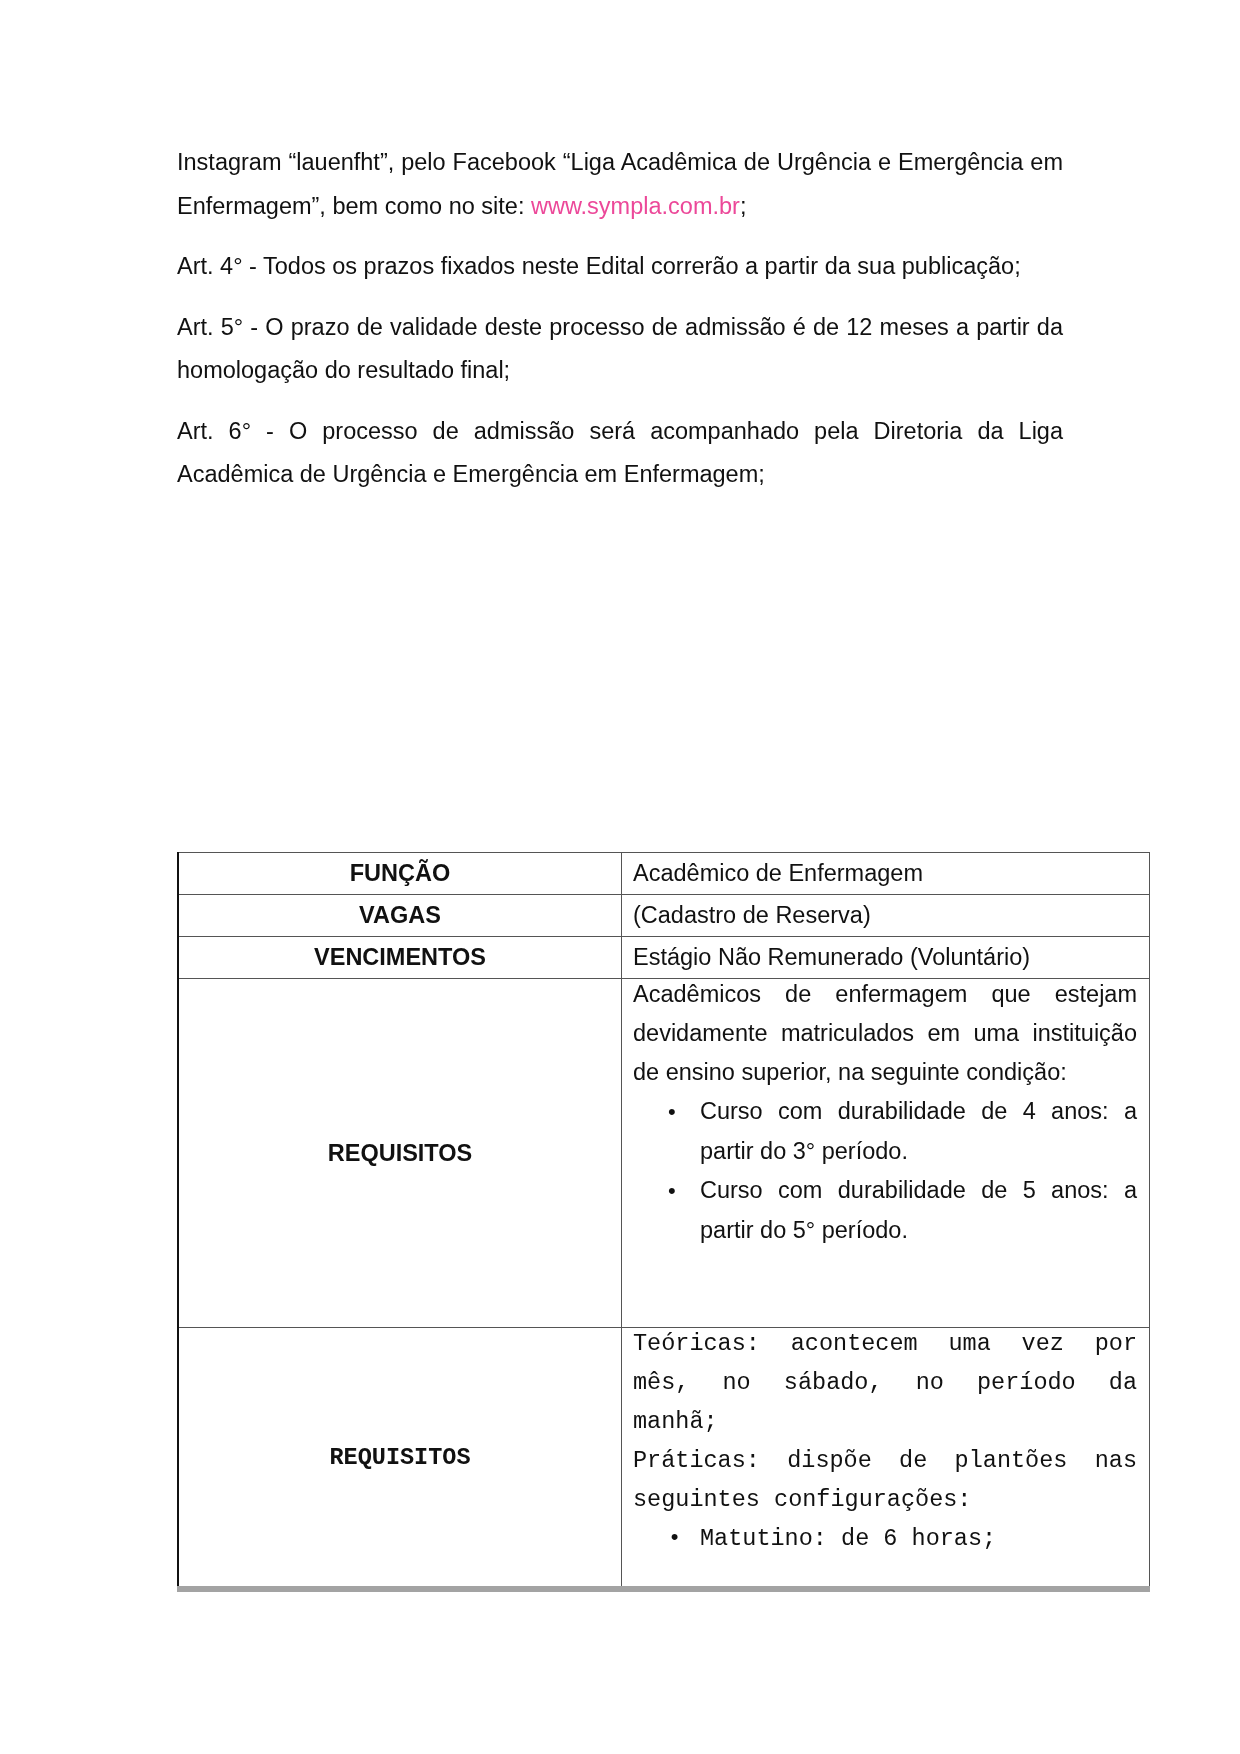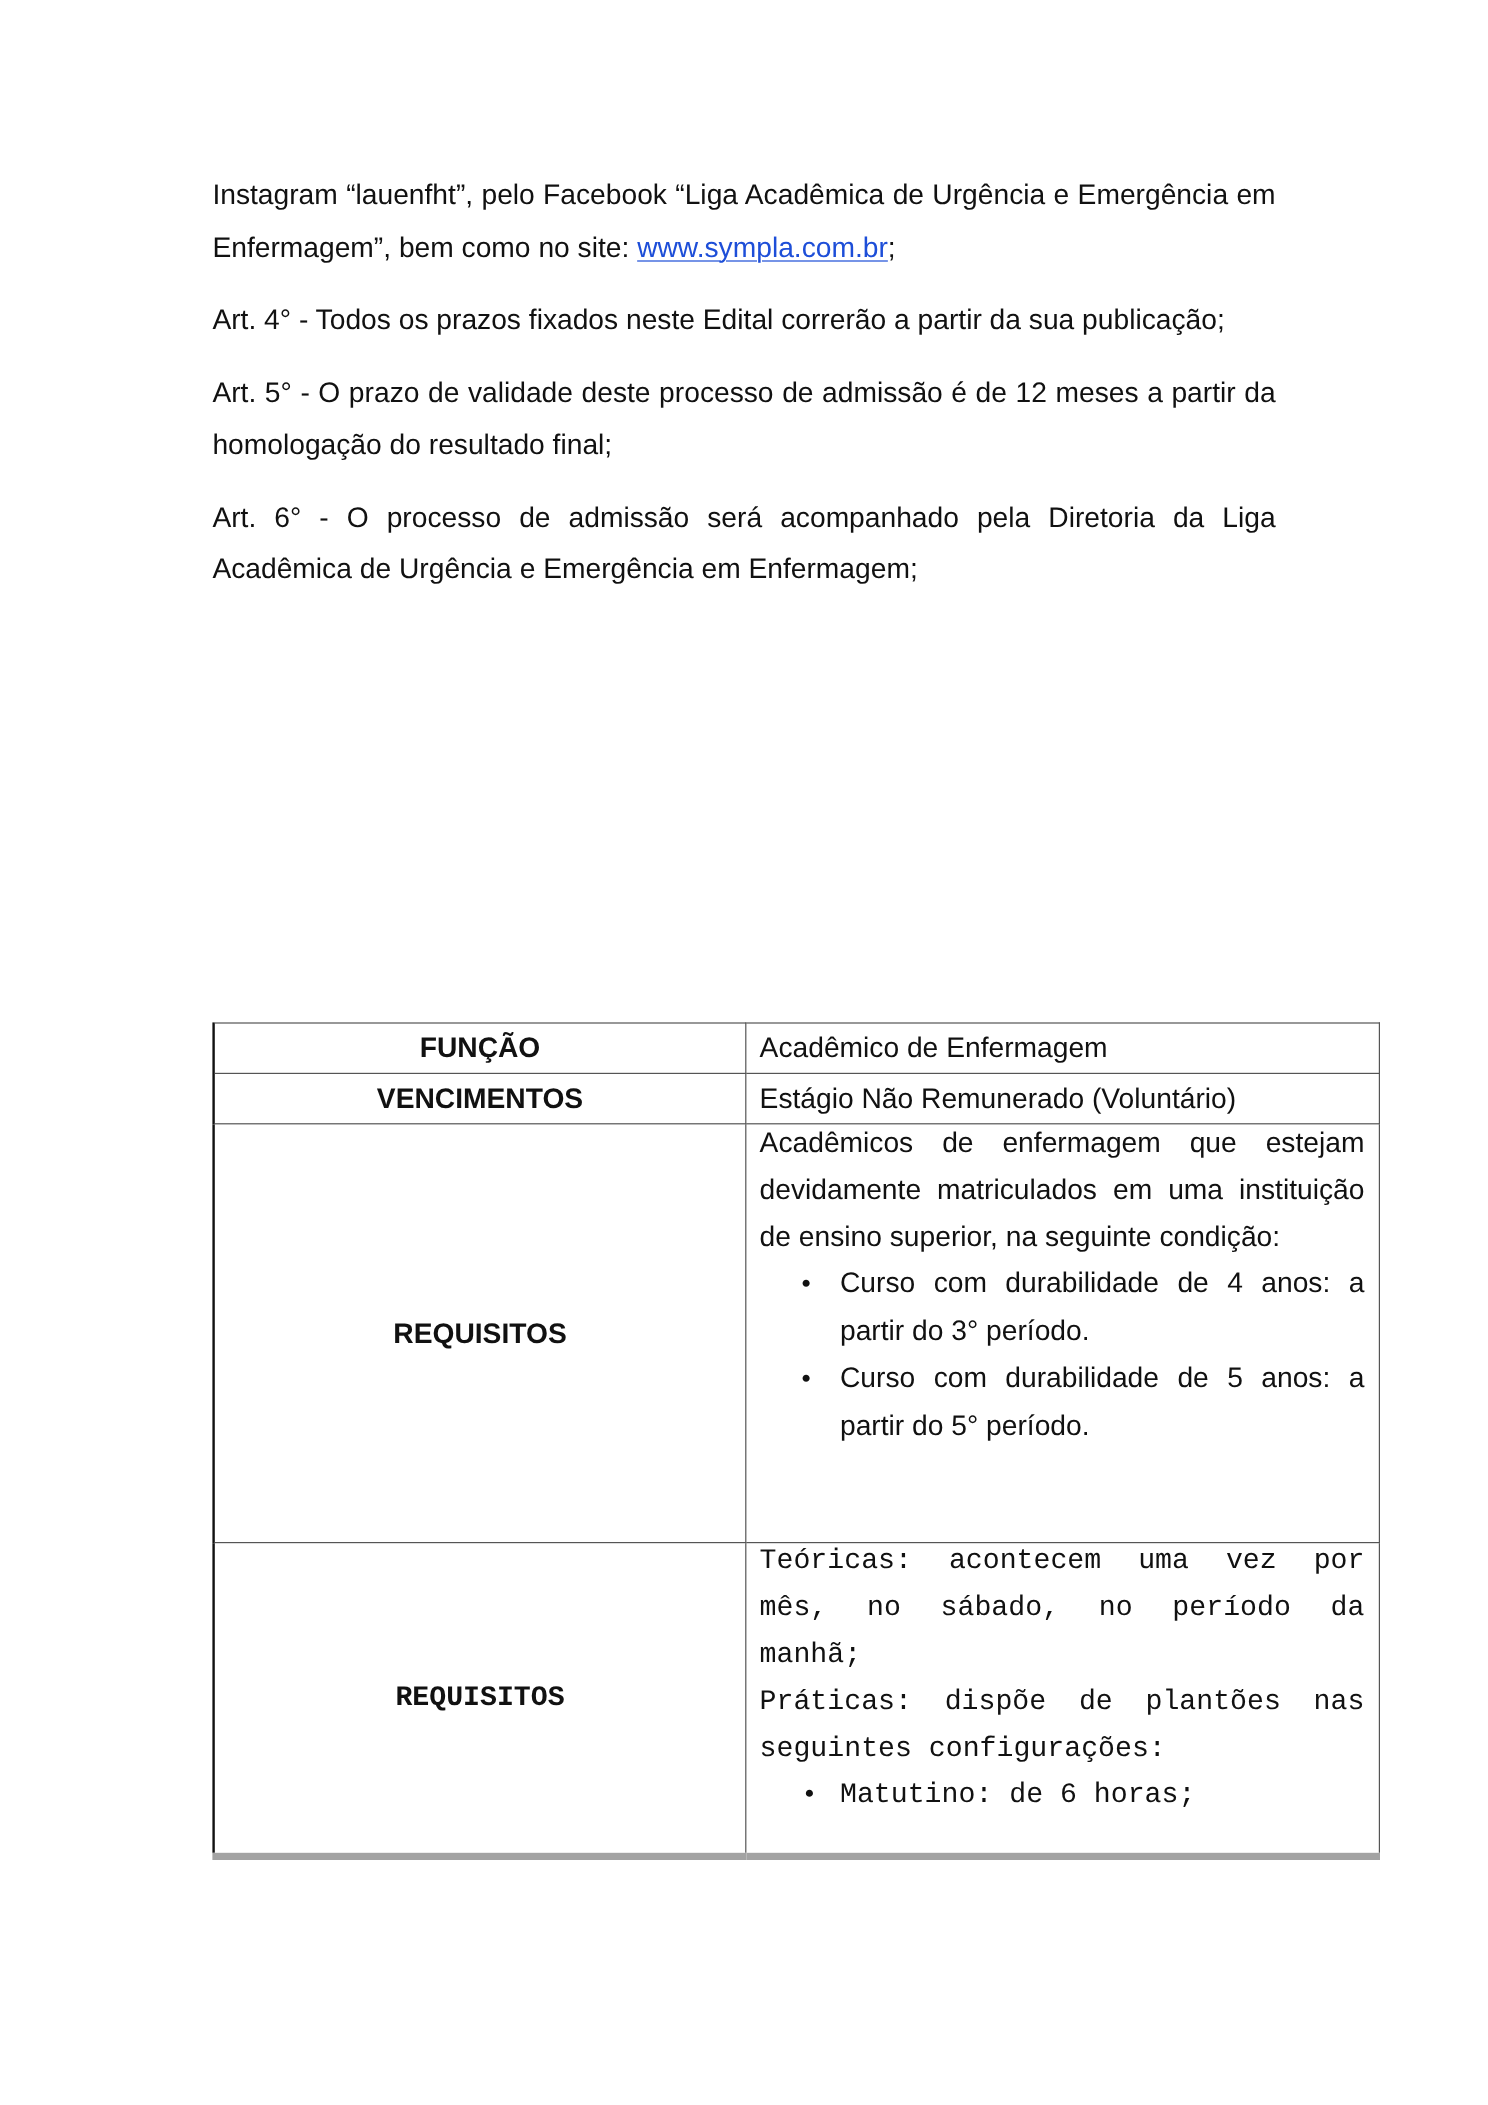--- a/index.html
+++ b/index.html
@@ -26,22 +26,21 @@
       margin: 0;
       line-height: 43.5px;
       text-align: justify;
     }
     .para { margin-bottom: 17px; }
     .heading {
       font-weight: bold;
       margin-bottom: 17px;
     }
     .link {
-      color: #1d4ed8;
-      text-decoration: underline;
+      color: #ec4899;
       text-decoration-thickness: 1px;
       text-underline-offset: 3px;
     }
     table.spec {
       position: absolute;
       left: 177px;
       top: 852px;
       width: 973px;
       border-collapse: collapse;
       table-layout: fixed;
@@ -113,20 +112,28 @@
       <tr class="short">
     <td class="label">
           <span class="cell-line">FUNÇÃO</span>
         </td>
     <td class="value">
           <span class="cell-line">Acadêmico de Enfermagem</span>
         </td>
   </tr>
   <tr class="short">
     <td class="label">
+          <span class="cell-line">VAGAS</span>
+        </td>
+    <td class="value">
+          <span class="cell-line">(Cadastro de Reserva)</span>
+        </td>
+  </tr>
+  <tr class="short">
+    <td class="label">
           <span class="cell-line">VENCIMENTOS</span>
         </td>
     <td class="value">
           <span class="cell-line">Estágio Não Remunerado (Voluntário)</span>
         </td>
   </tr>
   <tr class="req">
     <td class="label">REQUISITOS</td>
     <td class="value stacked">
       <div class="block">

